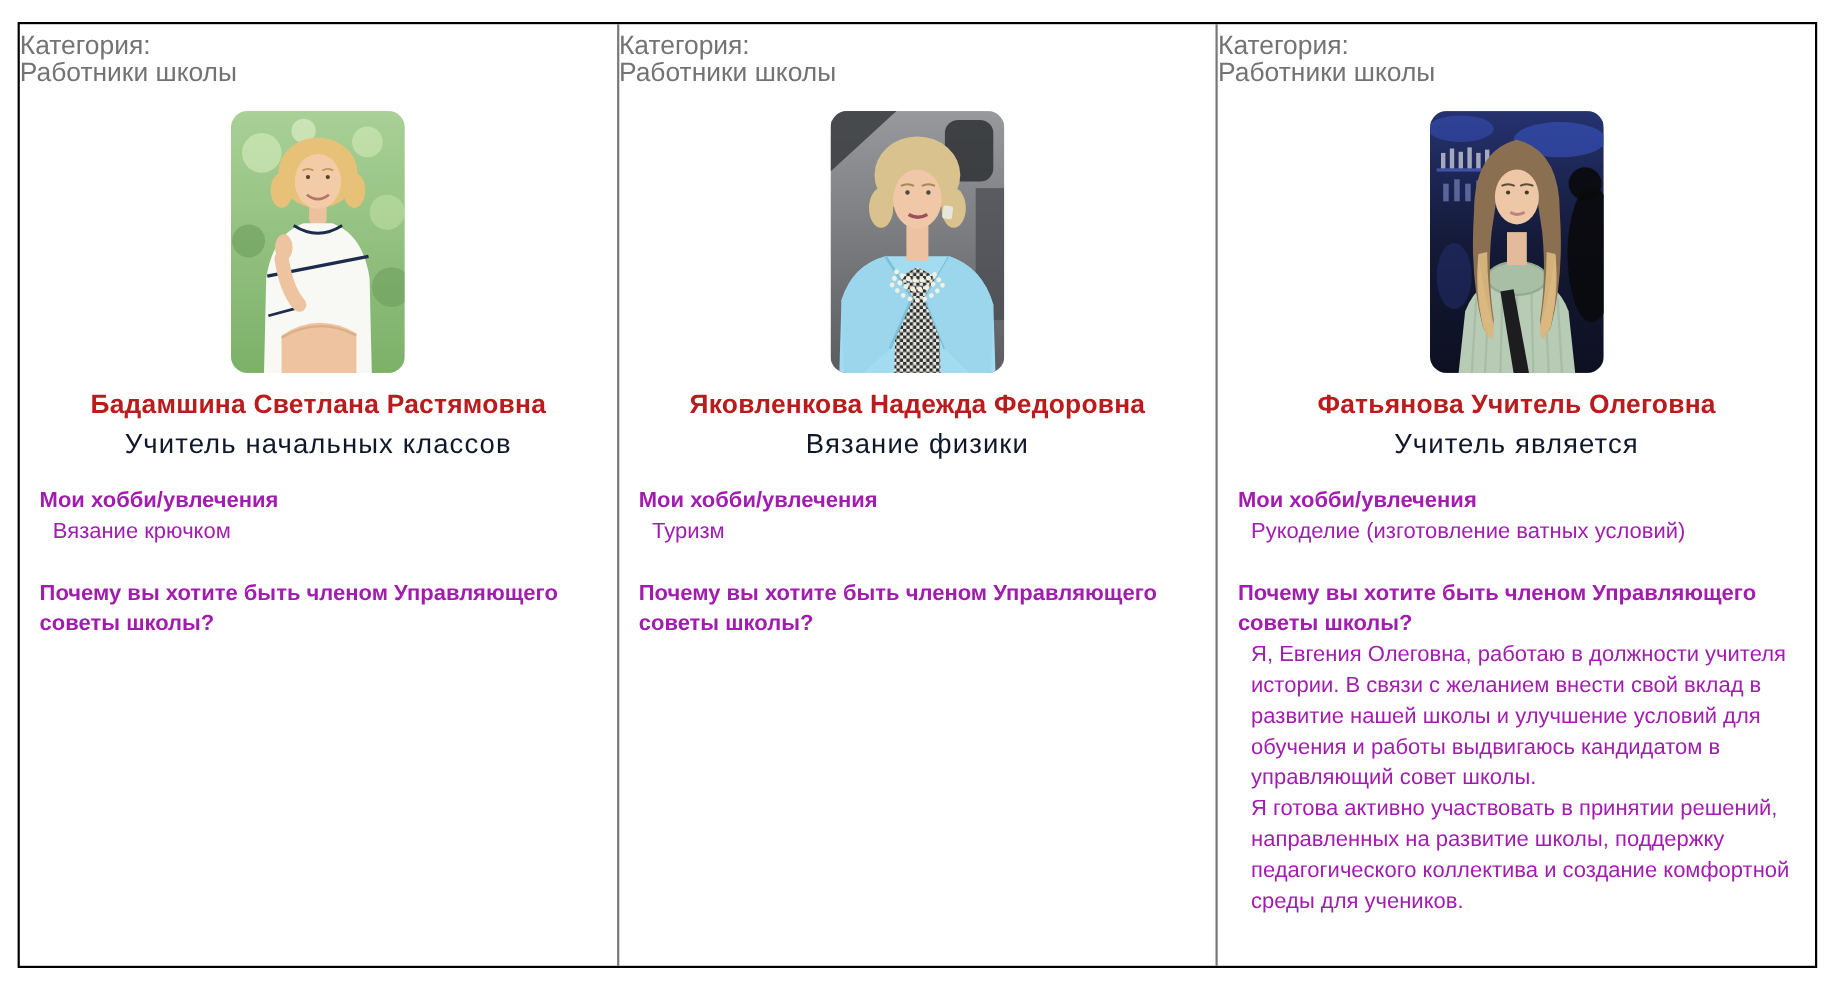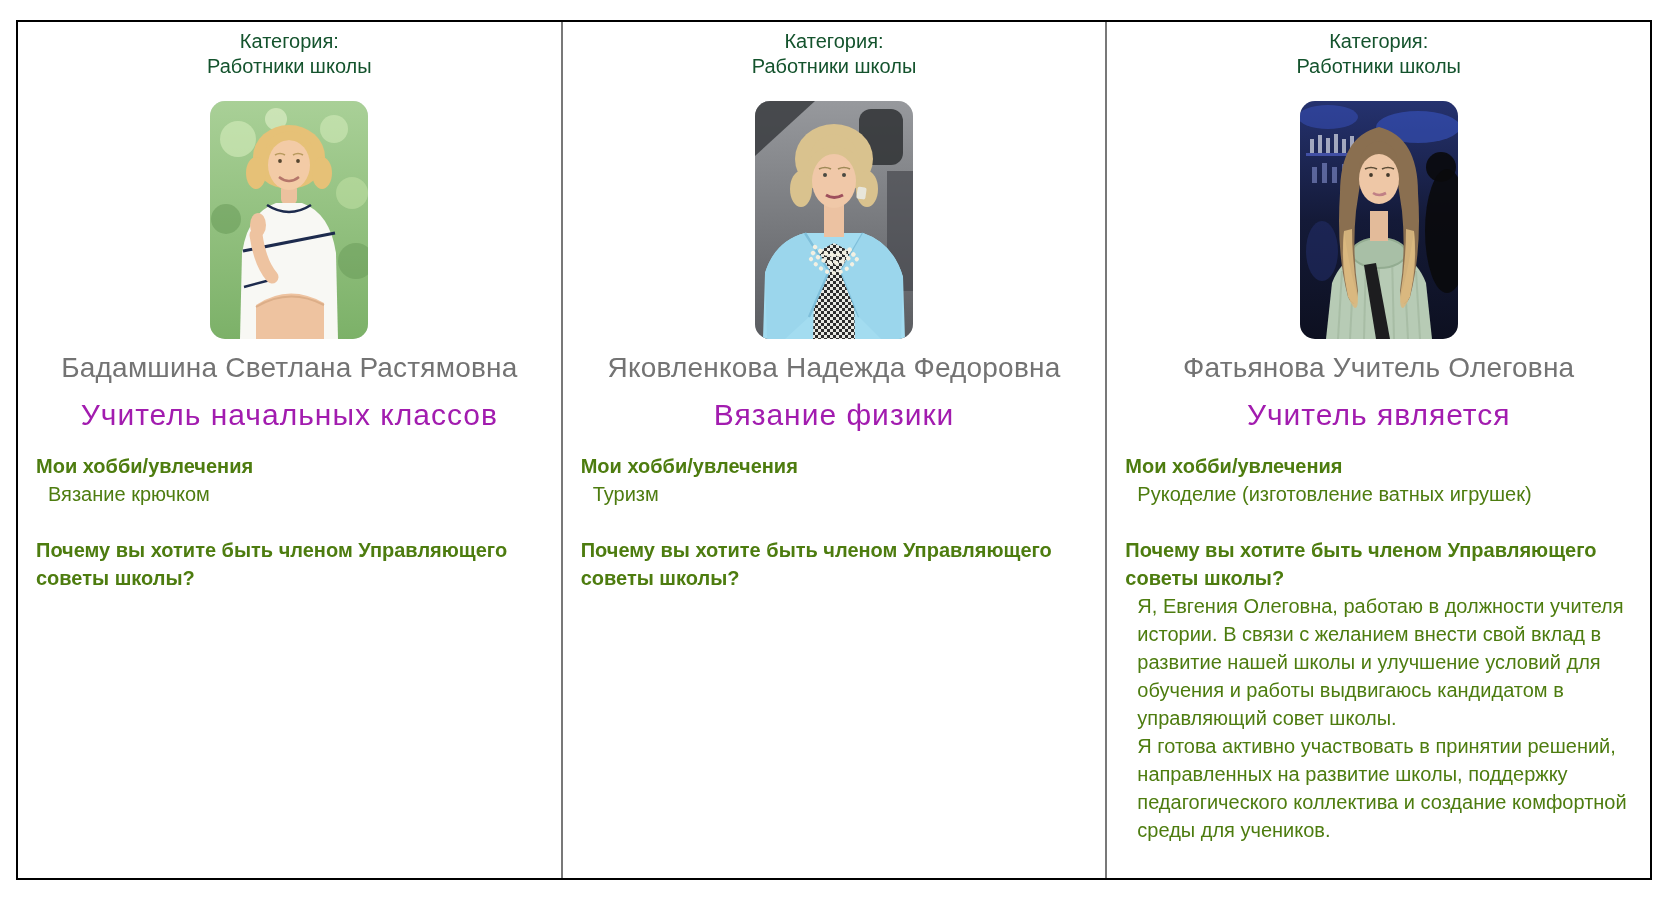--- a/index.html
+++ b/index.html
@@ -11,37 +11,37 @@
     position:absolute;left:16px;top:20px;width:1636px;height:860px;
     box-sizing:border-box;border:2px solid #000;
     display:flex;background:#fff;
   }
   .card{
     flex:1 1 0;box-sizing:border-box;padding:7px 0 0 0;
     border-right:2px solid #787878;overflow:hidden;
   }
   .card:last-child{border-right:none;}
   .category{
-    text-align:center;font-size:20px;line-height:25px;color:#14532d;
+    text-align:left;font-size:24px;line-height:25px;color:#737373;
   }
   .photo{
     width:158px;height:238px;margin:22px auto 0;border-radius:15px;
     overflow:hidden;background:#ddd;
   }
   .photo svg{display:block;width:100%;height:100%;}
   .name{
-    margin-top:12px;text-align:center;font-size:28px;font-weight:normal;
-    color:#737373;letter-spacing:0.2px;line-height:34px;padding:0 6px;
+    margin-top:12px;text-align:center;font-size:24px;font-weight:bold;
+    color:#b91c1c;letter-spacing:0.2px;line-height:34px;padding:0 6px;
   }
   .position{
-    margin-top:15px;text-align:center;font-size:30px;line-height:30px;
-    letter-spacing:1px;color:#a21caf;
+    margin-top:4px;text-align:center;font-size:25px;line-height:30px;
+    letter-spacing:1px;color:#0f172a;
   }
   .body-text{
-    margin-top:22px;padding:0 18px;font-size:20px;line-height:28px;color:#4d7c0f;
+    margin-top:22px;padding:0 18px;font-size:20px;line-height:28px;color:#a21caf;
   }
   .section-label{font-weight:bold;white-space:pre-line;}
   .section-value{white-space:pre-line;margin-left:12px;}
   .gap-above{margin-top:28px;}
 </style>
 </head>
 <body>
 
 <div class="doc-table">
 
@@ -210,21 +210,21 @@
         <circle cx="88" cy="74" r="1.9" fill="#443a2c"></circle>
         <path d="M 65 68 Q 71 65 77 68" stroke="#5d4d36" stroke-width="1.7" fill="none"></path>
         <path d="M 82 68 Q 88 65 94 68" stroke="#5d4d36" stroke-width="1.7" fill="none"></path>
         <path d="M 73 92 Q 79 96 86 92" stroke="#c08086" stroke-width="2.6" fill="none"></path>
       </svg>
     </div>
     <div class="name">Фатьянова Учитель Олеговна</div>
     <div class="position">Учитель является</div>
     <div class="body-text">
       <div class="section-label">Мои хобби/увлечения</div>
-      <div class="section-value">Рукоделие (изготовление ватных игрушек)</div>
+      <div class="section-value">Рукоделие (изготовление ватных условий)</div>
       <div class="section-label gap-above">Почему вы хотите быть членом Управляющего
 советы школы?</div>
       <div class="section-value">Я, Евгения Олеговна, работаю в должности учителя истории. В связи с желанием внести свой вклад в развитие нашей школы и улучшение условий для обучения и работы выдвигаюсь кандидатом в управляющий совет школы.
 Я готова активно участвовать в принятии решений, направленных на развитие школы, поддержку педагогического коллектива и создание комфортной среды для учеников.</div>
     </div>
   </div>
 
 </div>
 
 </body></html>

